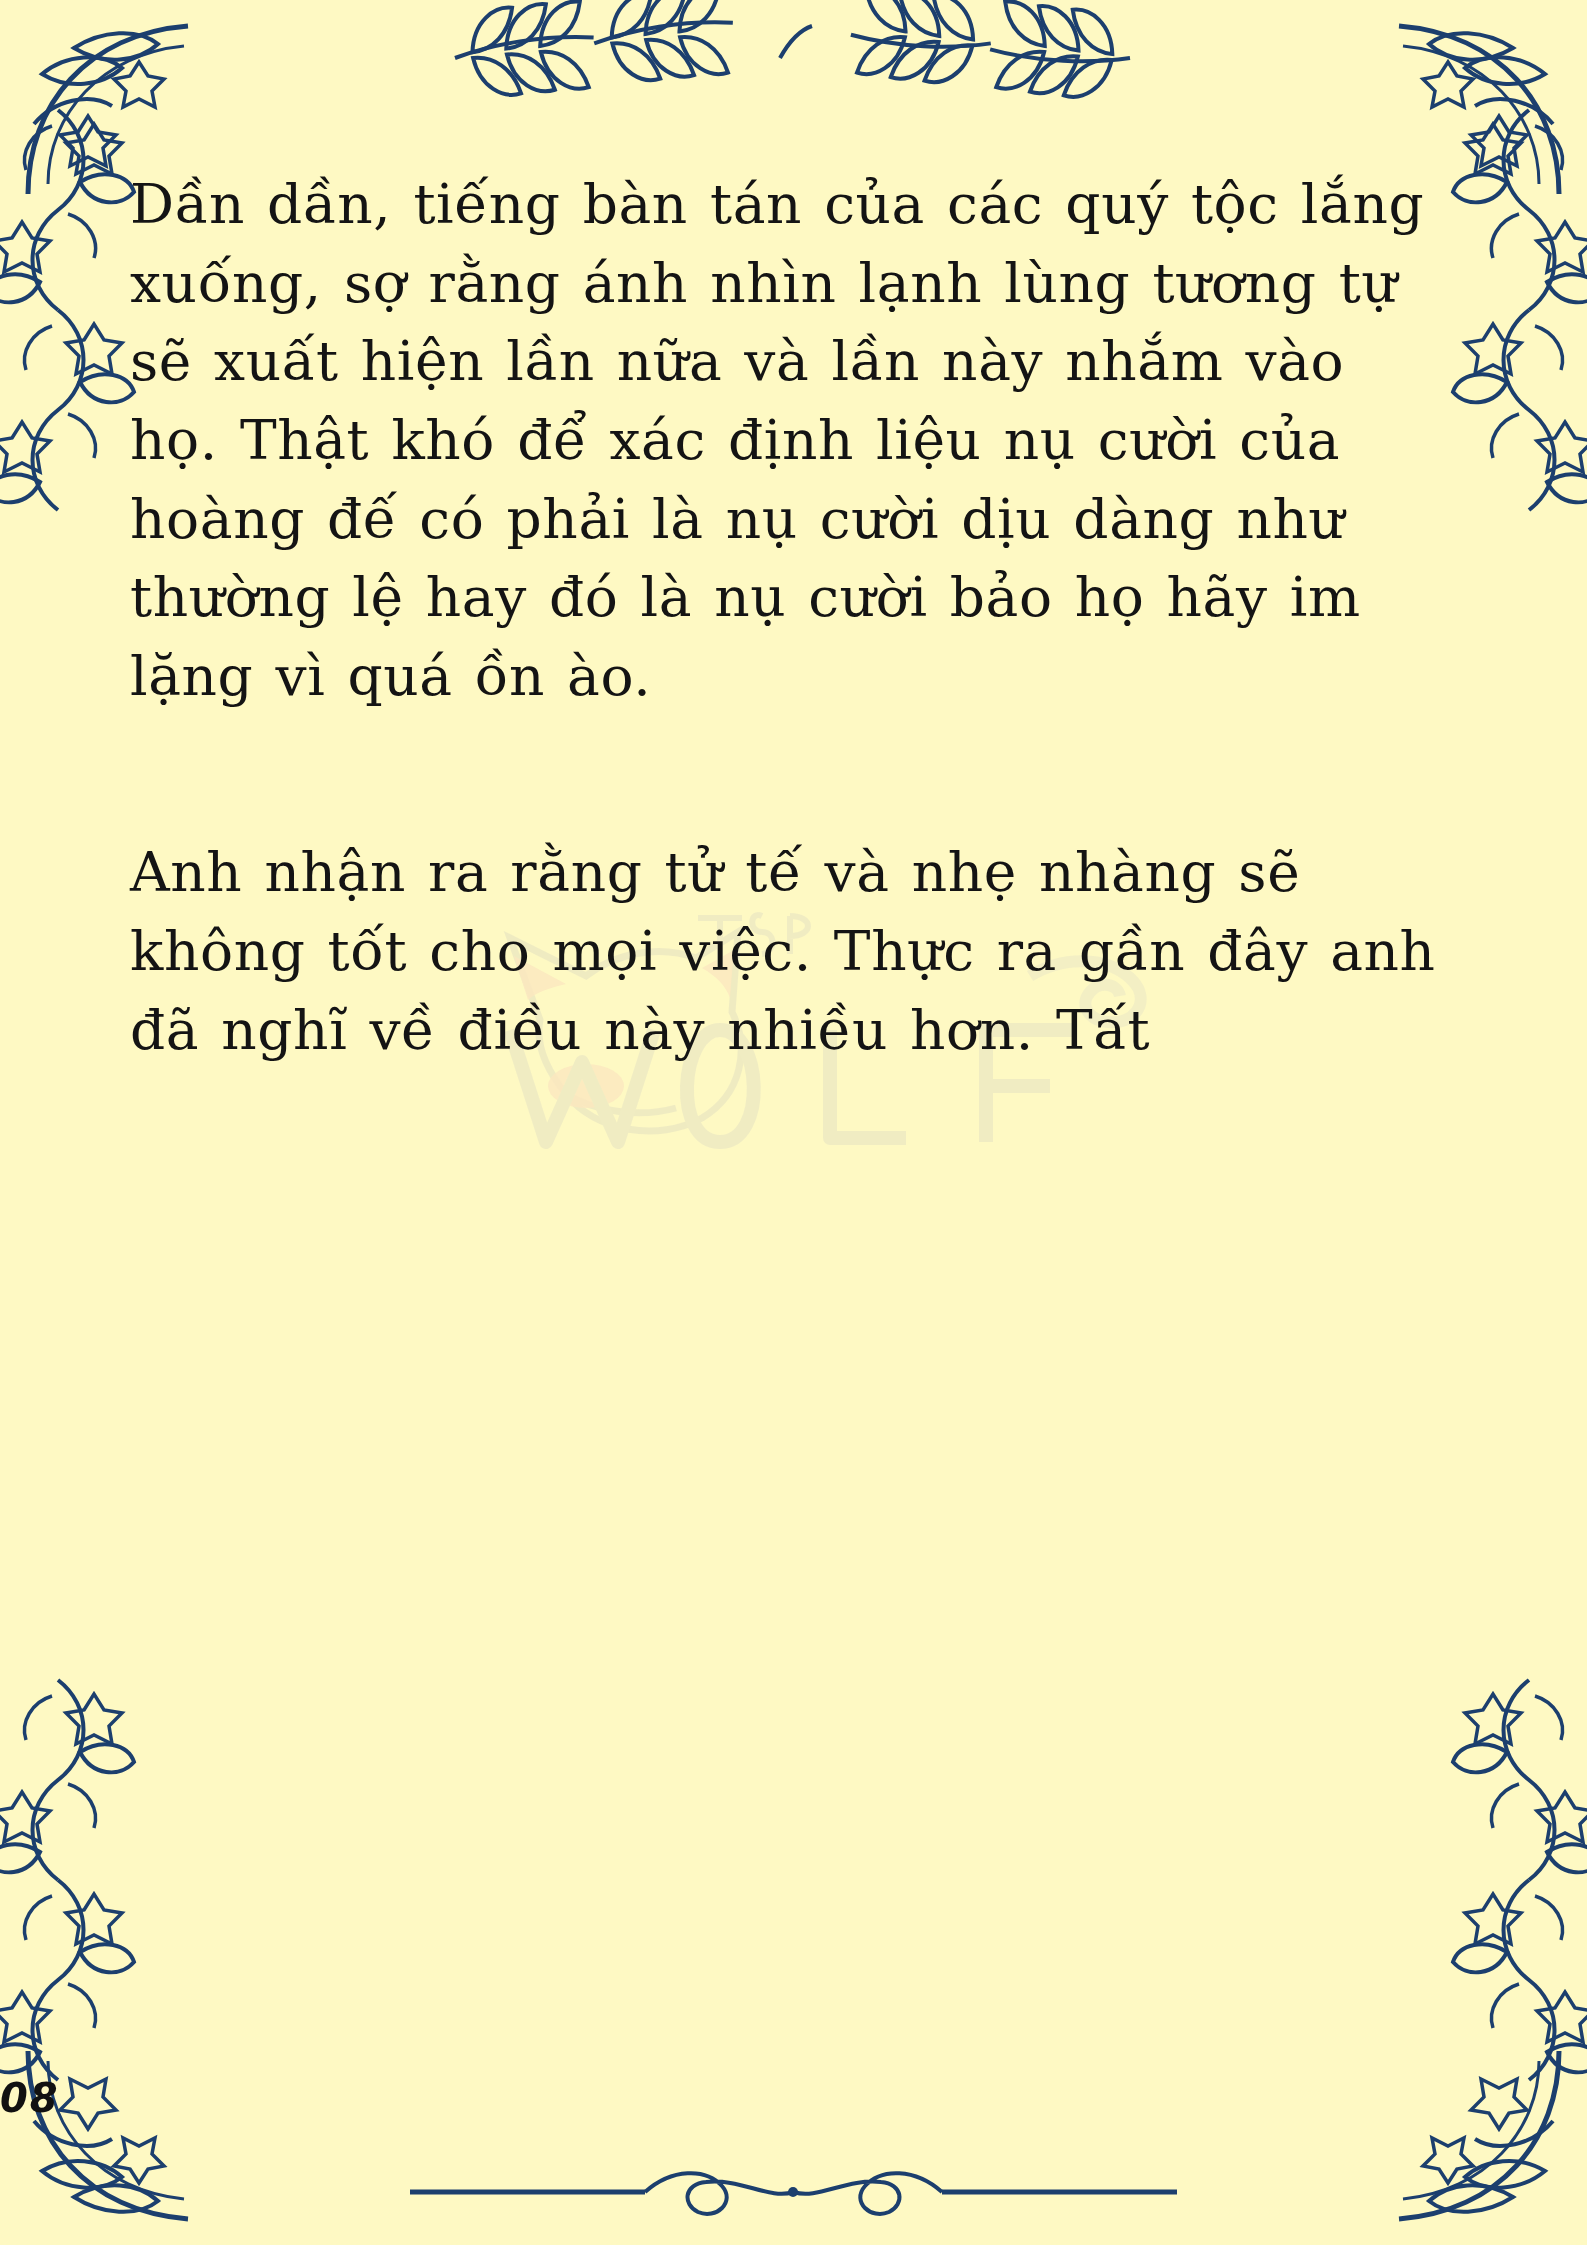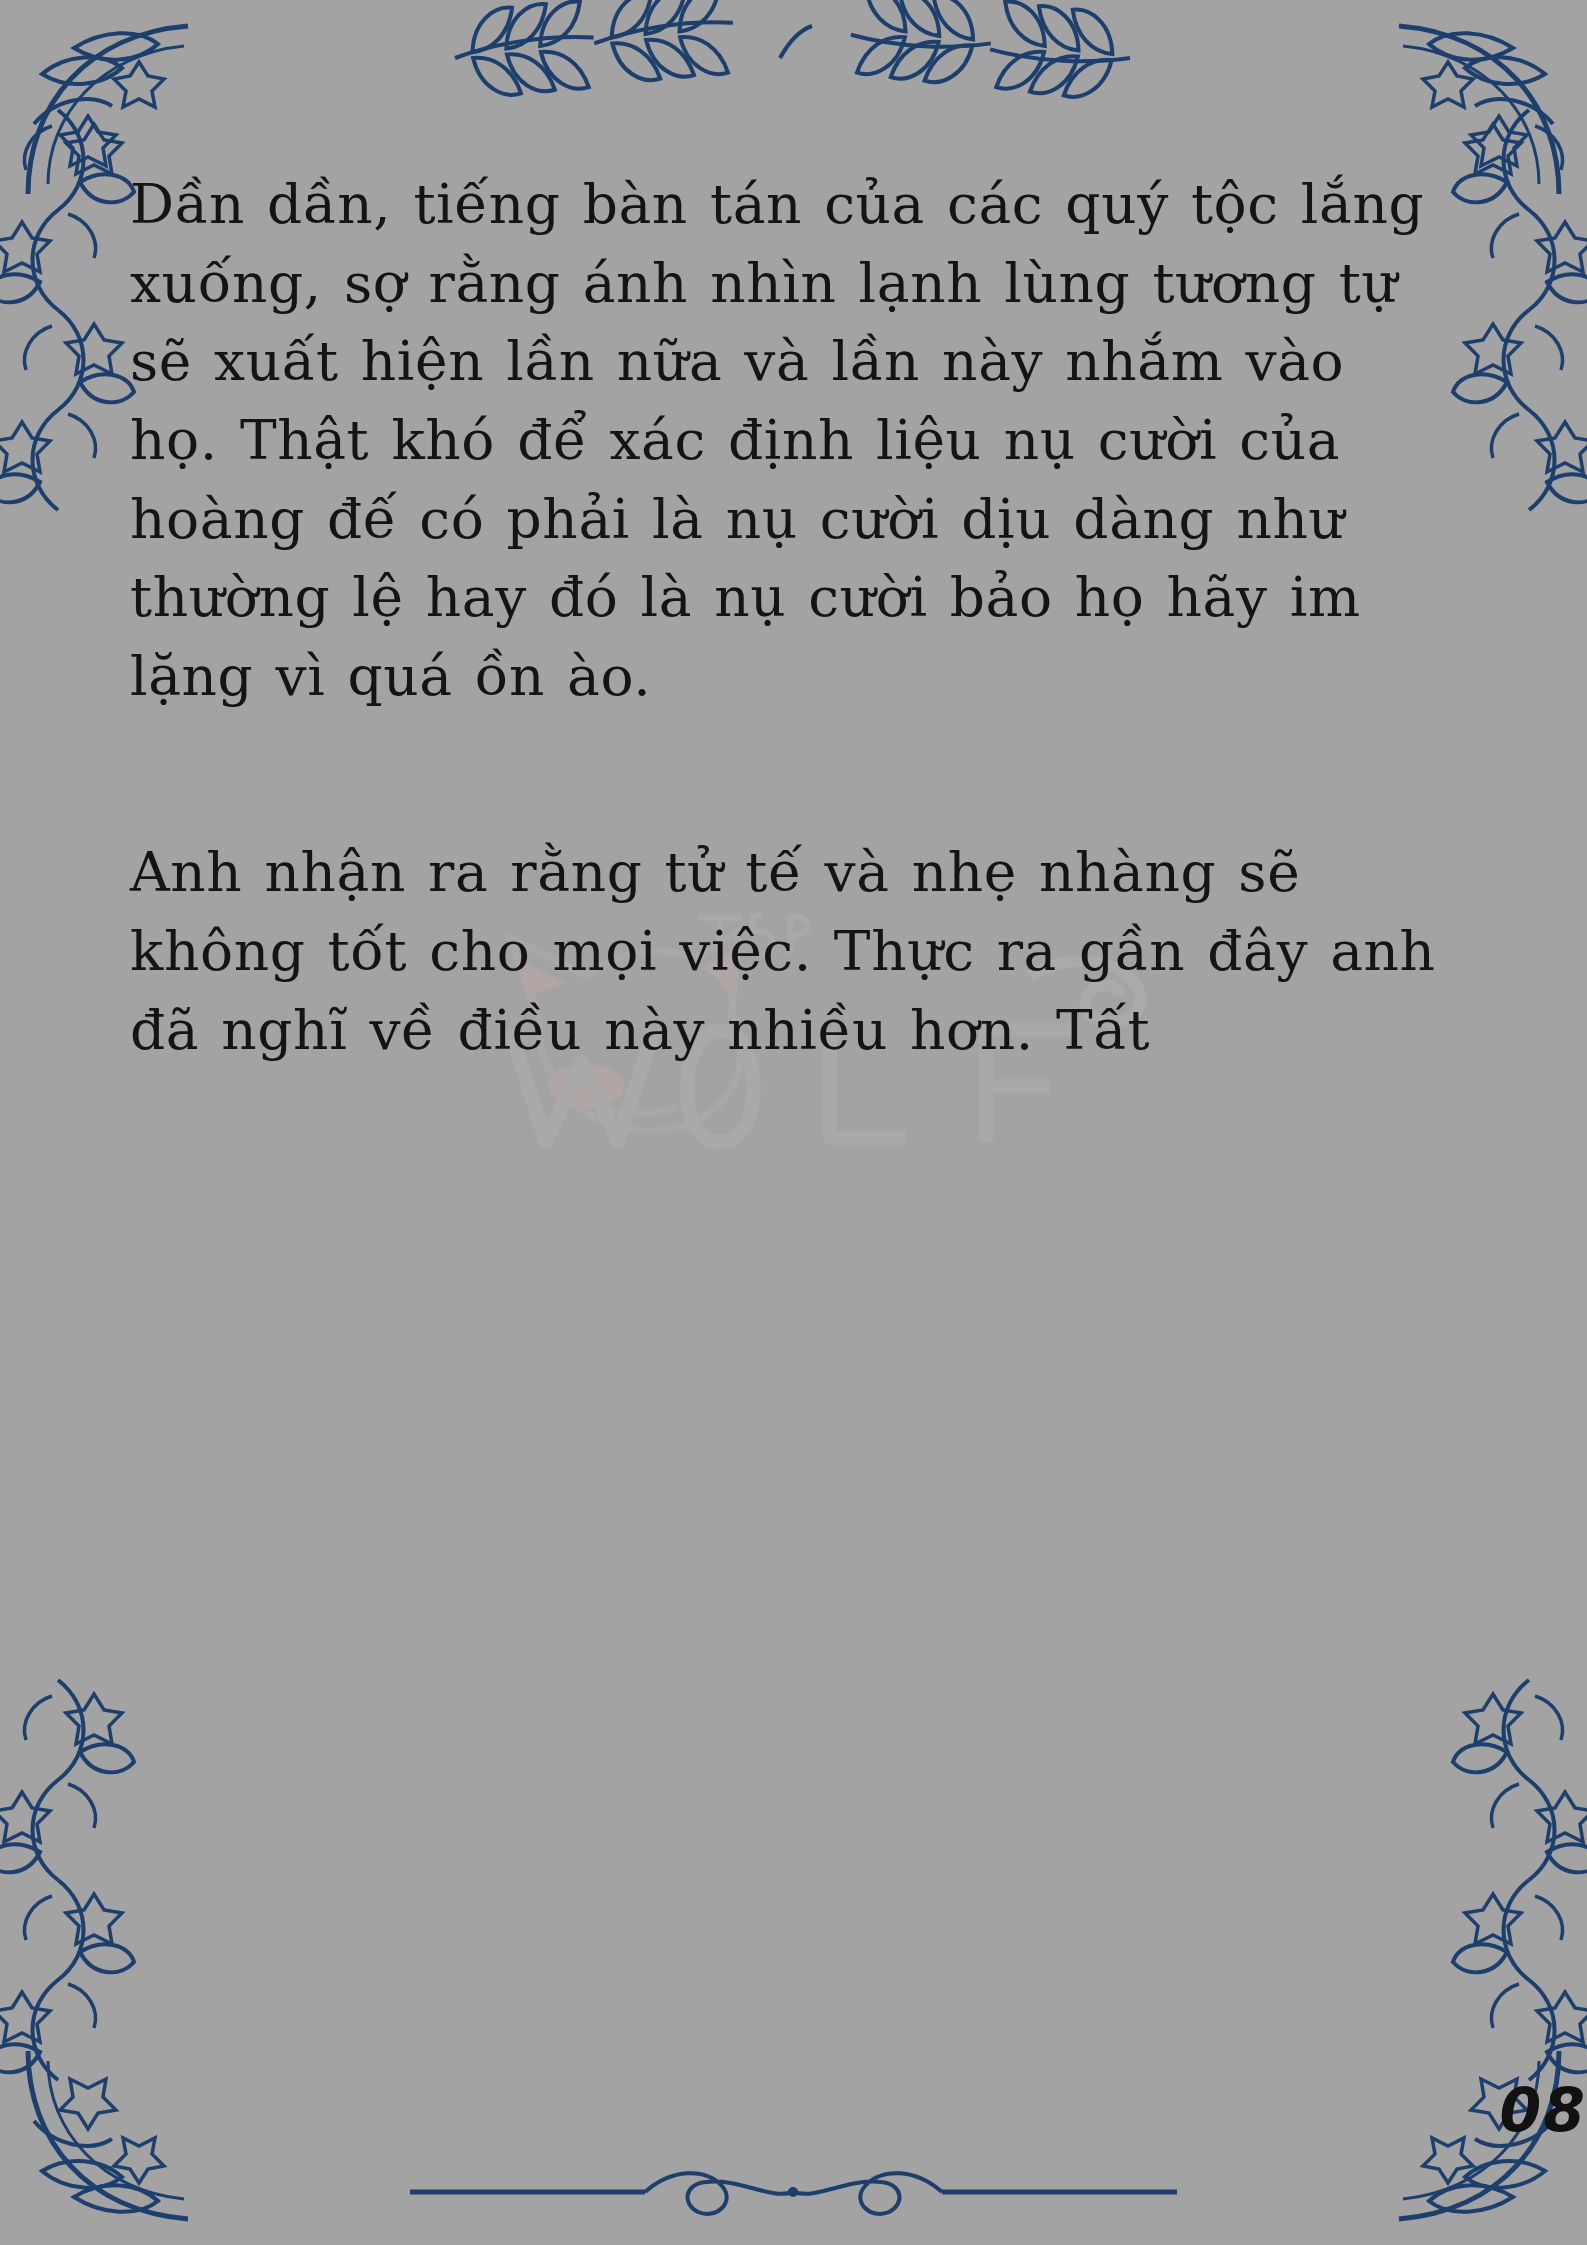--- a/index.html
+++ b/index.html
@@ -11,21 +11,21 @@
     width: 1587px;
     height: 2245px;
     position: relative;
     overflow: hidden;
     font-family: "DejaVu Serif", serif;
   }
 
   .page {
     position: absolute;
     inset: 0;
-    background: #a3a3a3;
+    background: #fef9c3;
     padding-left: 20px;
   }
 
   
   .border-svg {
     position: absolute;
     inset: 0;
     width: 1587px;
     height: 2245px;
     pointer-events: none;
@@ -62,25 +62,25 @@
     word-spacing: 4px;
   }
   .para.gap-large { margin-bottom: 118px; }
 
   
   .page-number {
     position: absolute;
     left: 0;
     right: 0;
     top: 2075px;
-    text-align: right;
+    text-align: left;
     font-family: "DejaVu Sans", sans-serif;
     font-weight: bold;
     font-style: italic;
-    font-size: 60px;
+    font-size: 40px;
     color: #111111;
     letter-spacing: 2px;
   }
 </style>
 </head>
 <body>
 
 <div class="page">
 
   <svg class="border-svg" viewBox="0 0 1587 2245" xmlns="http://www.w3.org/2000/svg">

